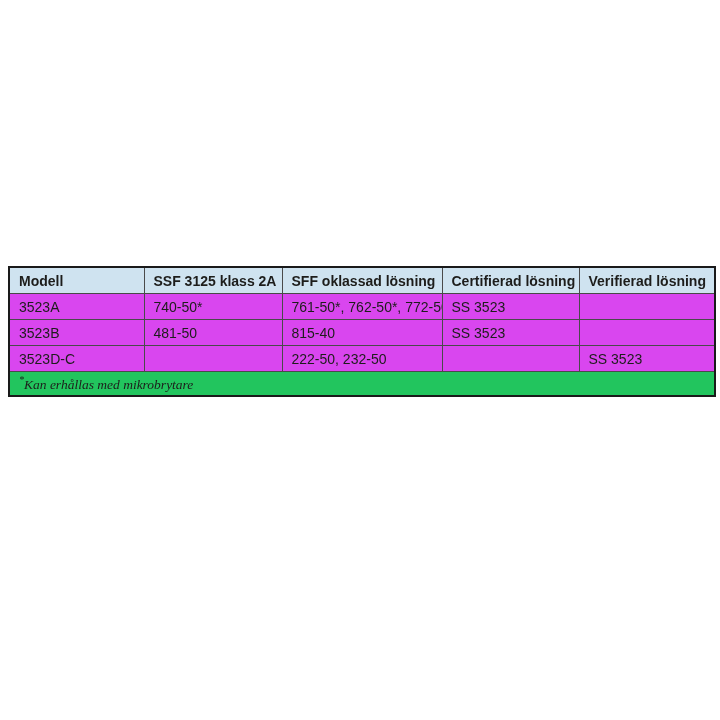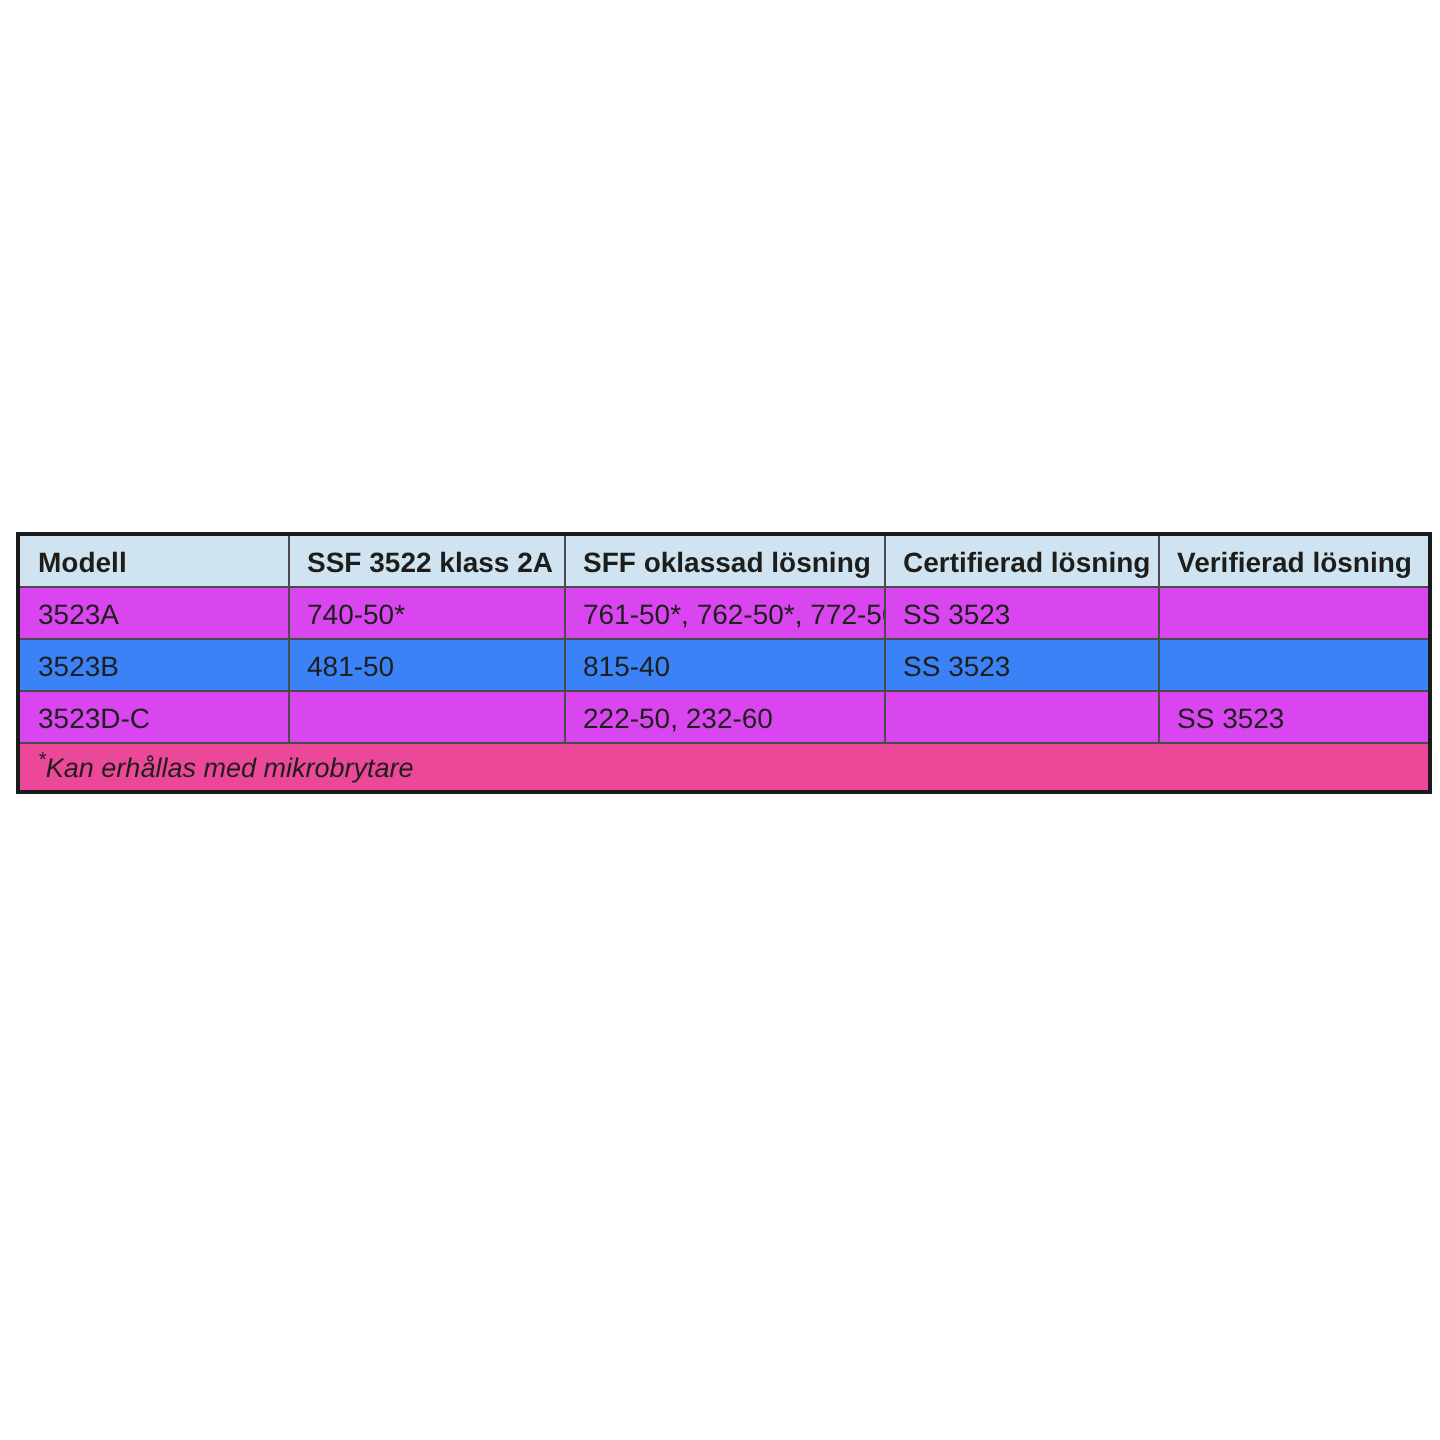--- a/index.html
+++ b/index.html
@@ -43,28 +43,29 @@
   table.spec-table th {
     background: #cfe3f0;
     font-weight: bold;
     height: 25px;
   }
   table.spec-table td {
     background: #d946ef;
     height: 25px;
   }
   table.spec-table tr.alt td {
-    background: #3b82f6;
+    background: #d946ef;
     margin-left: 20px;
   }
   table.spec-table tr.footnote-row td {
-    background: #ec4899;
+    background: #22c55e;
     font-style: italic;
     font-size: 13.5px;
     height: 23px;
+    font-family: Liberation Serif, serif;
   }
   .footnote-marker {
     font-style: italic;
     vertical-align: super;
     font-size: 10px;
   }
 </style>
 </head>
 <body>
 
@@ -74,21 +75,21 @@
       <colgroup>
         <col style="width:135px">
         <col style="width:138px">
         <col style="width:160px">
         <col style="width:137px">
         <col style="width:136px">
       </colgroup>
       <thead>
         <tr>
           <th>Modell</th>
-          <th>SSF 3522 klass 2A</th>
+          <th>SSF 3125 klass 2A</th>
           <th>SFF oklassad lösning</th>
           <th>Certifierad lösning</th>
           <th>Verifierad lösning</th>
         </tr>
       </thead>
       <tbody>
         <tr>
           <td>3523A</td>
           <td>740-50*</td>
           <td>761-50*, 762-50*, 772-50*</td>
@@ -98,21 +99,21 @@
         <tr class="alt">
           <td>3523B</td>
           <td>481-50</td>
           <td>815-40</td>
           <td>SS 3523</td>
           <td></td>
         </tr>
         <tr>
           <td>3523D-C</td>
           <td></td>
-          <td>222-50, 232-60</td>
+          <td>222-50, 232-50</td>
           <td></td>
           <td>SS 3523</td>
         </tr>
         <tr class="footnote-row">
           <td colspan="5">
             <span class="footnote-marker">*</span><span>Kan erhållas med mikrobrytare</span>
           </td>
         </tr>
       </tbody>
     </table>

